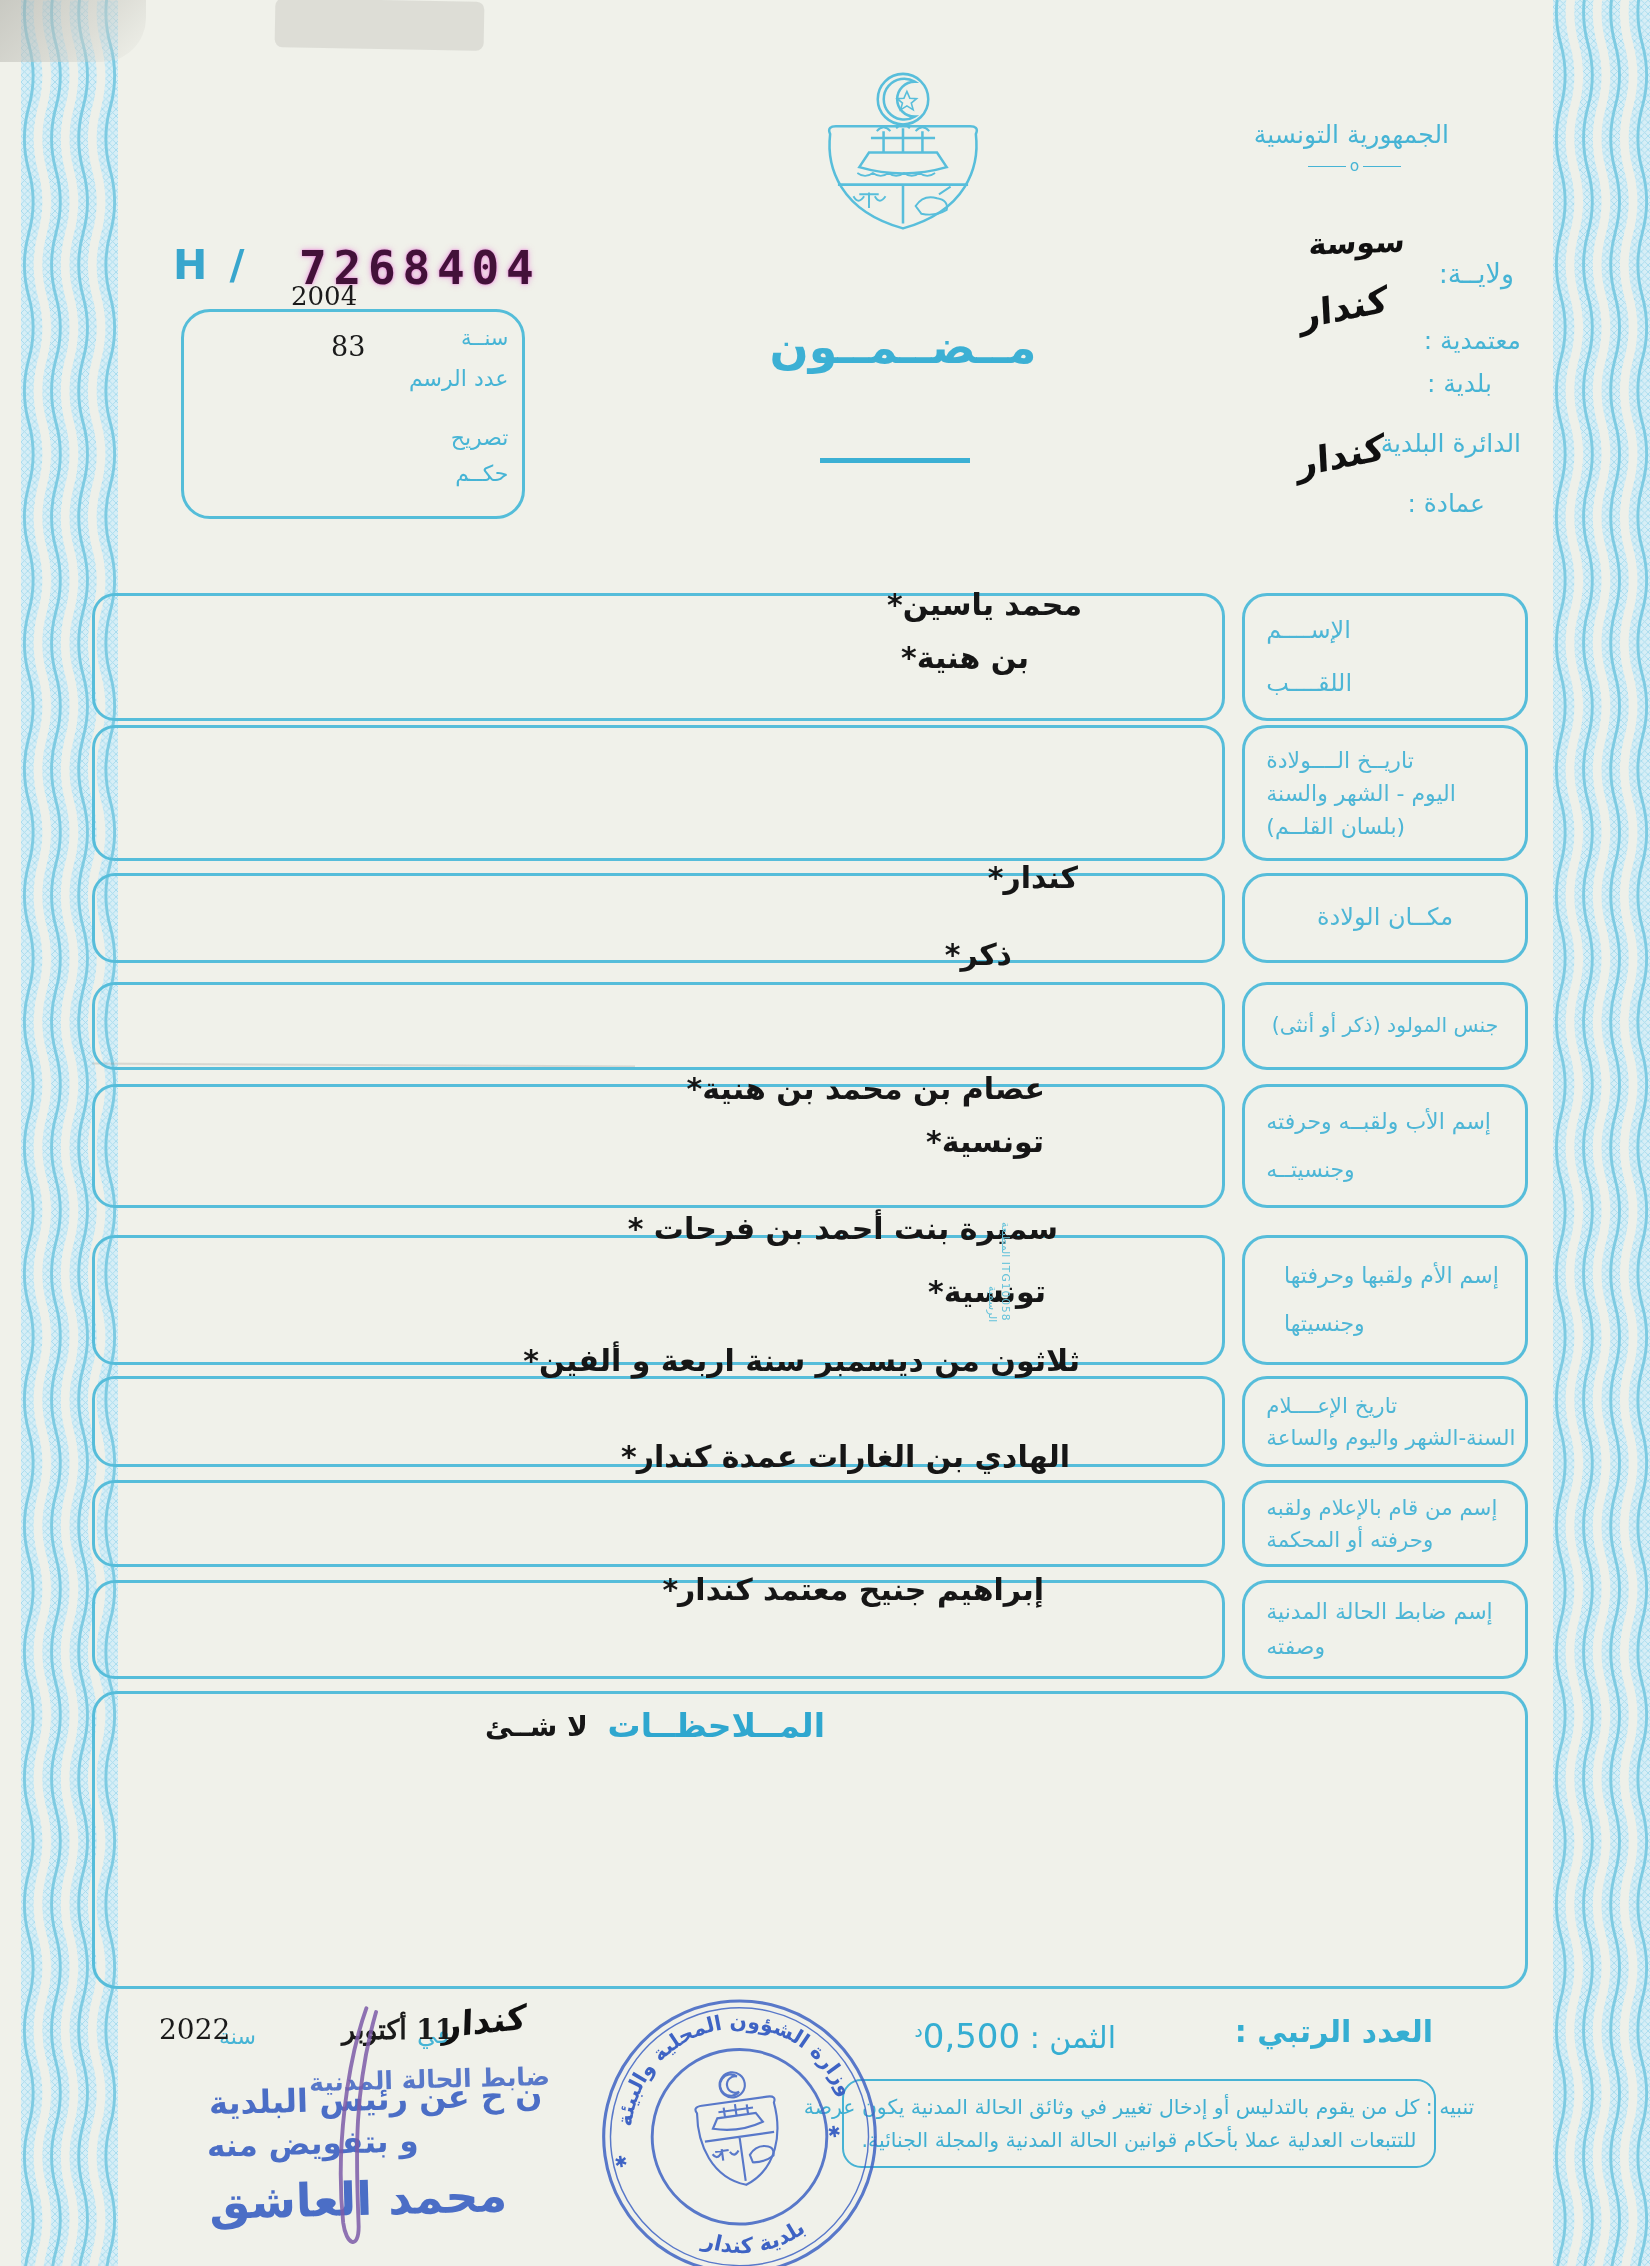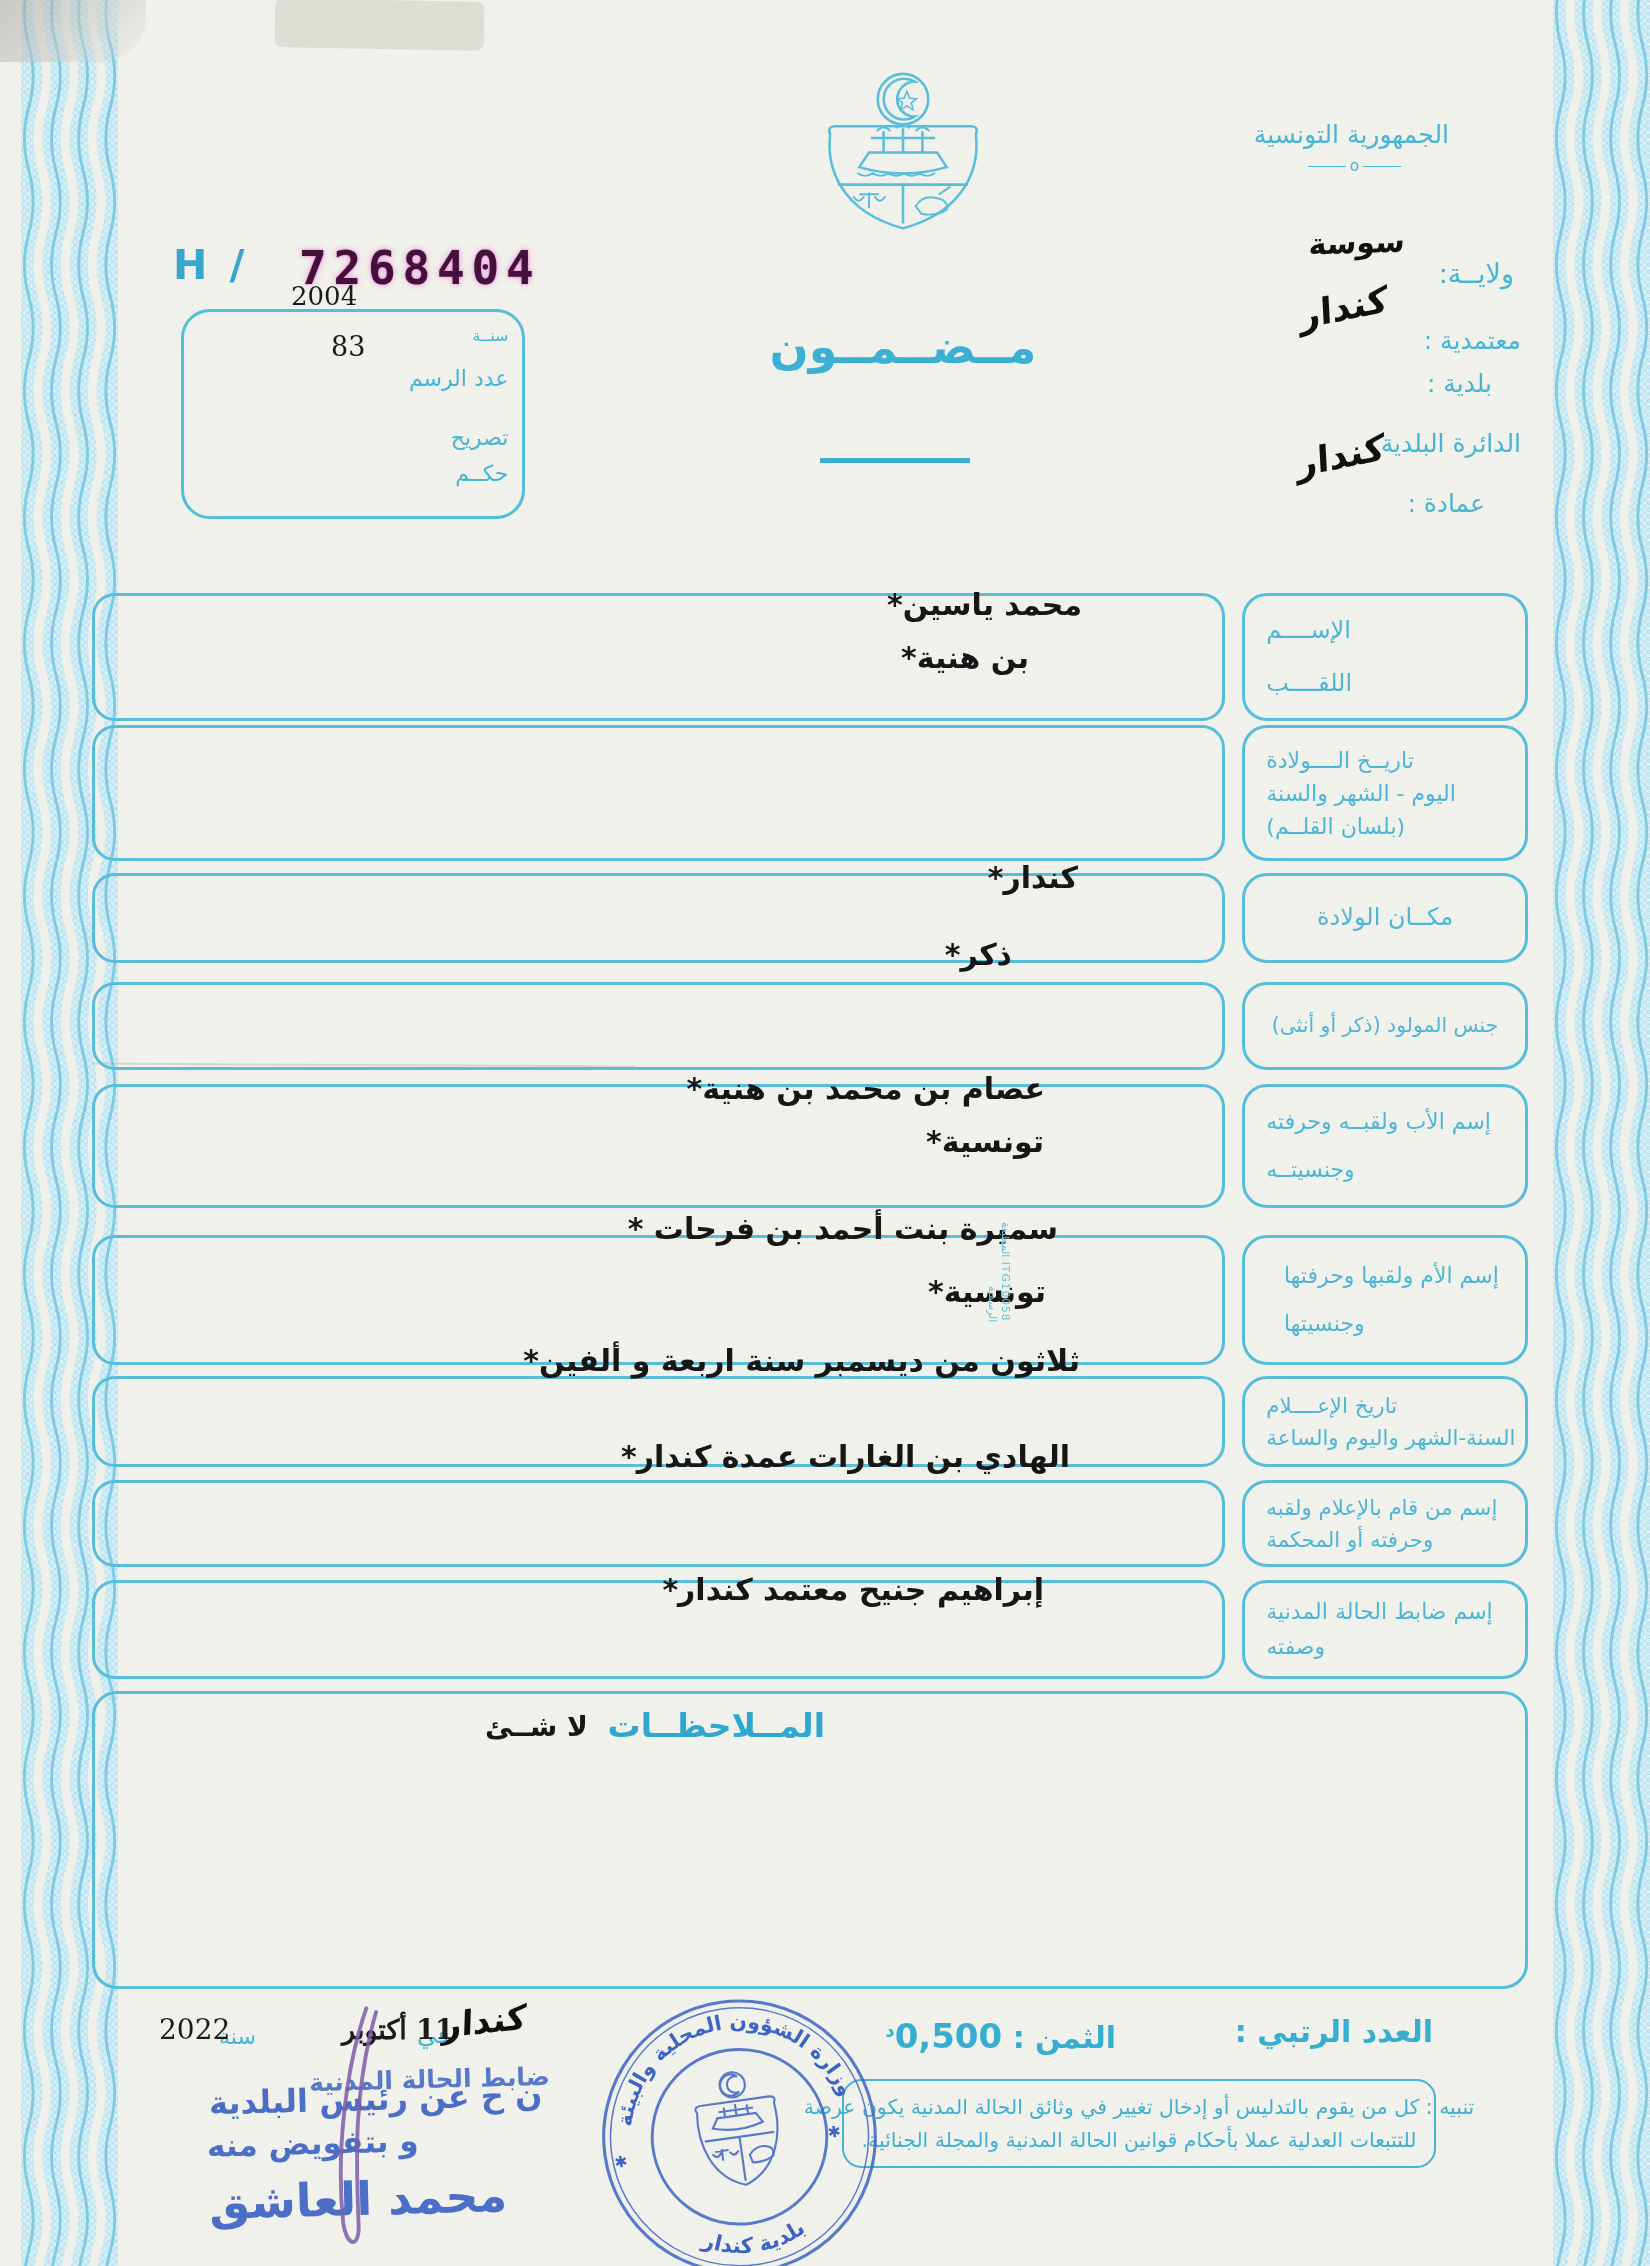--- a/index.html
+++ b/index.html
@@ -98,21 +98,21 @@
   <div class="lbl" style="right:130px;top:429px;">الدائرة البلدية</div>
   <div class="hand" style="right:266px;top:435px;font-size:36px;transform:rotate(-11deg) skewX(-8deg);">كندار</div>
   <div class="lbl" style="right:166px;top:489px;">عمادة :</div>
 
   <div class="abs" dir="ltr" style="left:173px;top:241px;color:#38a6cd;font-size:41px;font-weight:700;letter-spacing:3.9px;">H /</div>
   <div class="abs" dir="ltr" style="left:299px;top:241px;color:#431139;font-size:46px;font-weight:700;font-family:'DejaVu Sans Mono',monospace;letter-spacing:6.8px;
               text-shadow:0 0 6.8px rgba(228,103,210,.6),0 0 1.9px rgba(228,103,210,.8);">7268404</div>
   <div class="abs" dir="ltr" style="left:291px;top:281px;color:#1a1a1a;font-size:26px;font-family:'DejaVu Serif',serif;">2004</div>
 
   <div class="abs" style="left:181px;top:309px;width:338px;height:204px;border:3.4px solid #54bdd9;border-radius:29px;">
-    <div class="abs blue" style="right:13.6px;top:13.6px;font-size:16px;">سنــة</div>
+    <div class="abs blue" style="right:13.6px;top:13.6px;font-size:21px;">سنــة</div>
     <div class="abs blue" style="right:13.6px;top:54px;font-size:22px;">عدد الرسم</div>
     <div class="abs blue" style="right:13.6px;top:113px;font-size:22px;">تصريح</div>
     <div class="abs blue" style="right:13.6px;top:149px;font-size:22px;">حكــم</div>
     <div class="abs" dir="ltr" style="left:147px;top:19.4px;color:#1a1a1a;font-size:27px;font-family:'DejaVu Serif',serif;">83</div>
   </div>
 
   <div class="abs" style="left:699px;top:320px;width:408px;text-align:center;color:#3cb0d4;font-size:46px;font-weight:700;">مــضــمــون</div>
   <div class="abs" style="left:820px;top:458px;width:150px;height:4.9px;background:#3cb0d4;"></div>
 
   <div class="lblbox" style="top:593px;height:128px;row-gap:13.6px;">
@@ -176,21 +176,21 @@
   <div class="abs" style="left:92px;top:1691px;width:1436px;height:298px;border:3.4px solid #56bdda;border-radius:25px;box-sizing:border-box;"></div>
   <div class="abs" style="left:631px;top:1706px;width:194px;text-align:center;color:#2fa7cf;font-size:33px;font-weight:700;">المــلاحظــات</div>
   <div class="t" style="left:485px;top:1710px;font-size:28px;">لا شــئ</div>
 
   <div class="vimprint" style="left:986px;top:1186px;height:136px;">
     <span dir="ltr">ITG10058</span>
     <span>المطبعة الرسمية</span>
   </div>
 
   <div class="abs" style="right:218px;top:2014px;color:#35aed2;font-size:30px;font-weight:700;white-space:nowrap;">العدد الرتبي :</div>
-  <div class="abs" style="right:535px;top:2016px;color:#35aed2;font-size:30px;font-weight:700;white-space:nowrap;">
+  <div class="abs" style="right:535px;top:2016px;color:#35aed2;font-size:30px;font-weight:400;white-space:nowrap;">
     <span>الثمن :</span>
     <span dir="ltr" style="font-size:34px;">0,500</span><sup class="dn">د</sup>
   </div>
   <div class="hand" style="left:442px;top:2001px;font-size:34px;transform:rotate(-6deg) skewX(-8deg);">كندار</div>
   <div class="abs blue" style="left:417px;top:2020px;font-size:25px;">في</div>
   <div class="abs" style="left:342px;top:2014px;color:#1a1a1a;font-size:27px;font-weight:700;font-family:'DejaVu Serif',serif;white-space:nowrap;">11 أكتوبر</div>
   <div class="abs blue" style="left:219px;top:2024px;font-size:22px;">سنة</div>
   <div class="abs" dir="ltr" style="left:159px;top:2013px;color:#1a1a1a;font-size:28px;font-family:'DejaVu Serif',serif;">2022</div>
 
   <div class="abs" style="left:842px;top:2079px;width:594px;height:89px;border:2.9px solid #46b2d4;border-radius:19.4px;box-sizing:border-box;

